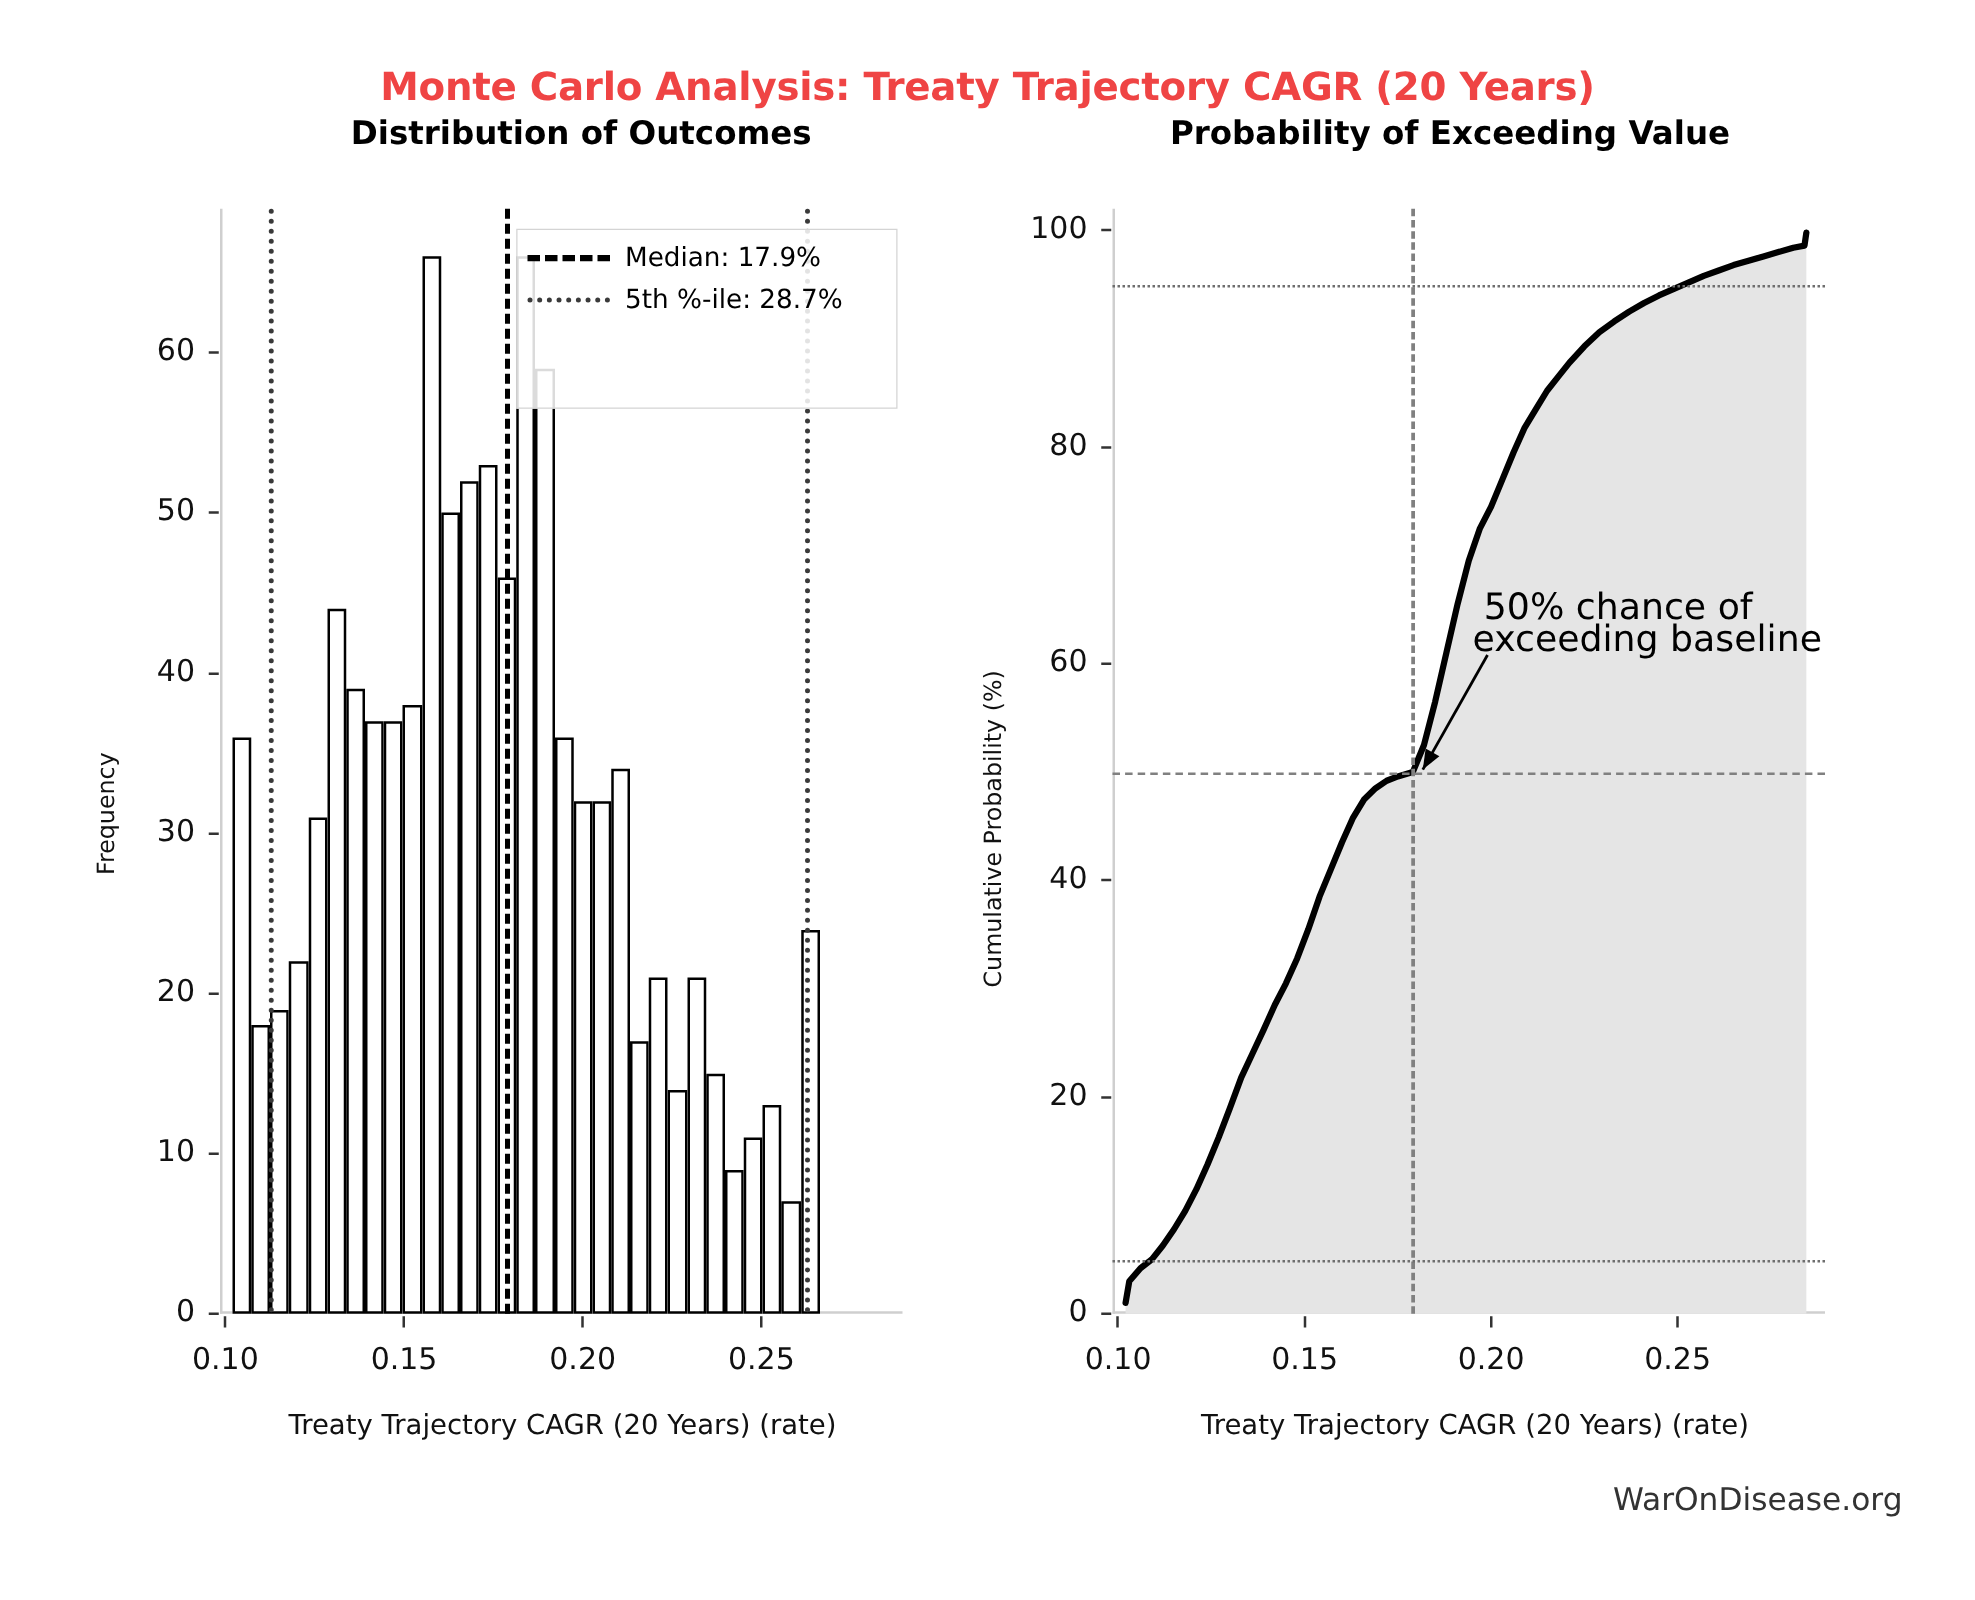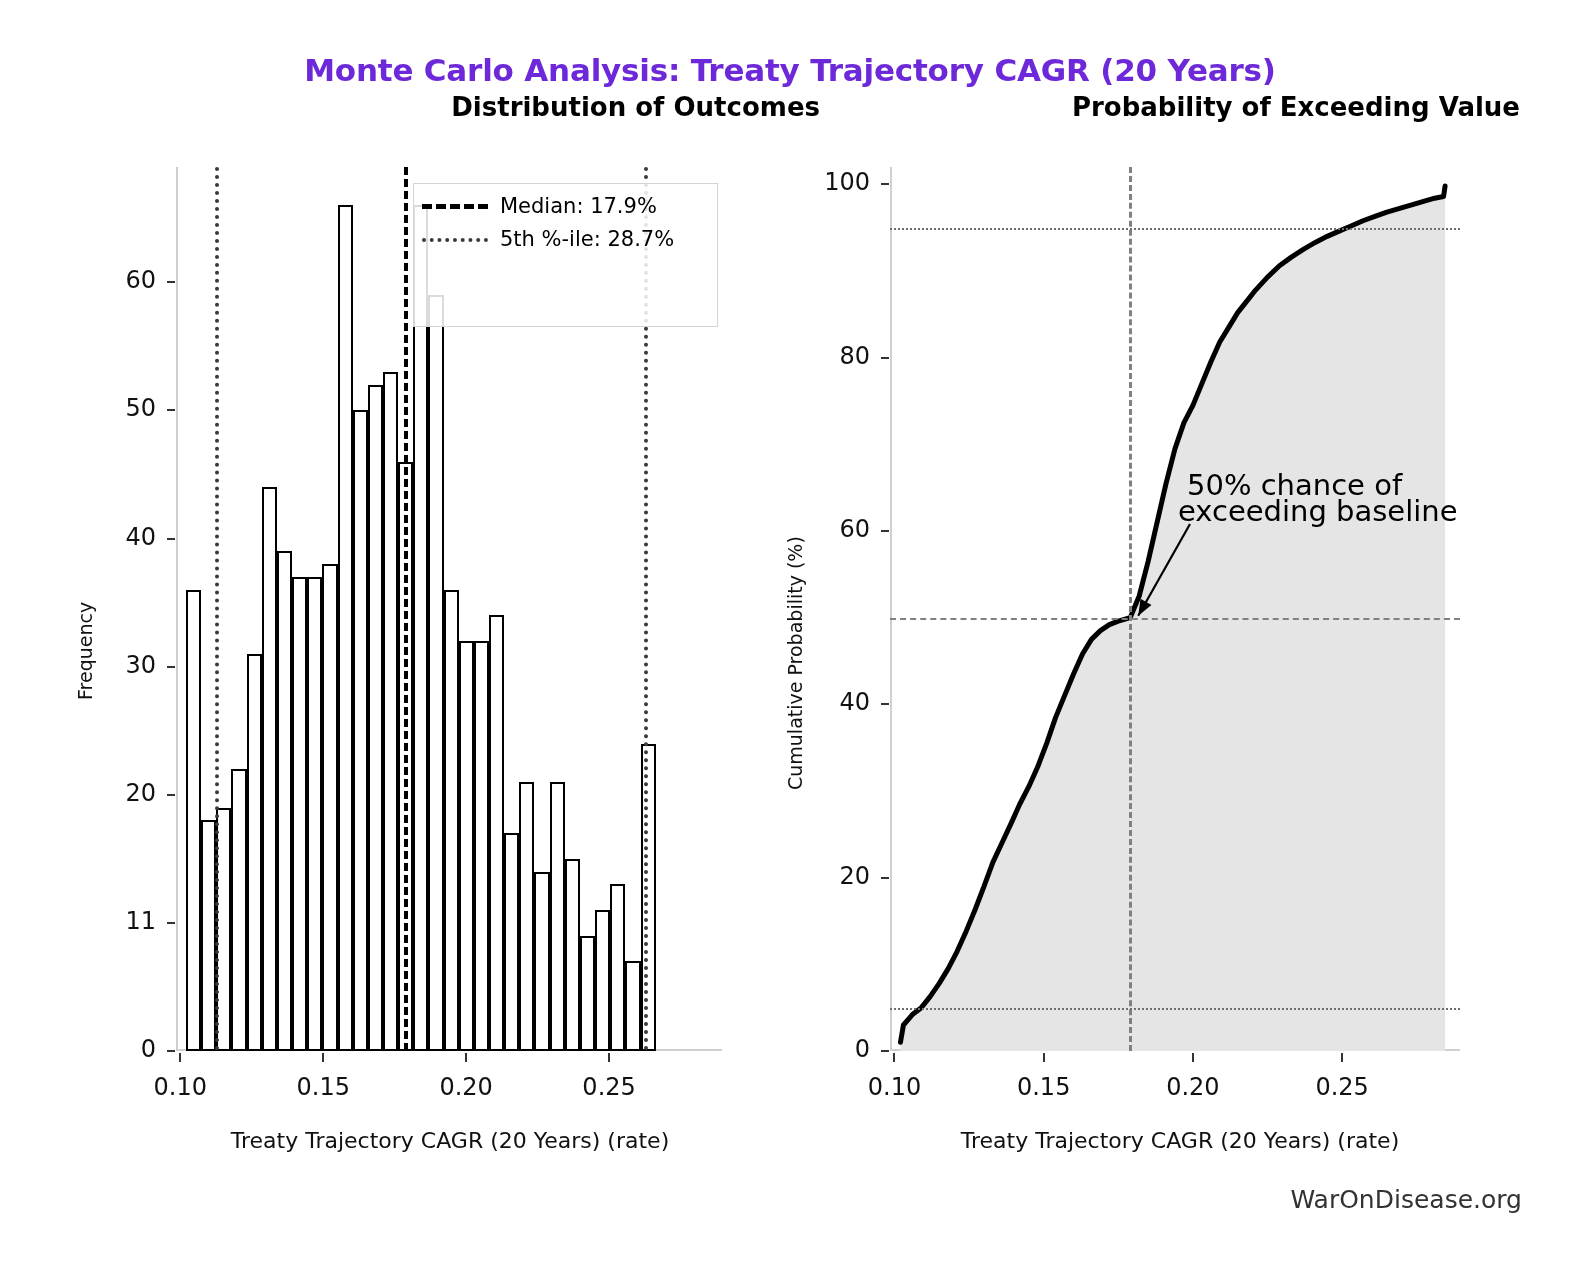--- a/index.html
+++ b/index.html
@@ -2,24 +2,24 @@
 <html><head>
 <meta charset="utf-8">
 <style>
   html,body{margin:0;padding:0;background:#ffffff;}
   body{width:1580px;height:1280px;font-family:"DejaVu Sans",sans-serif;color:#000;}
   #root{position:relative;width:1580px;height:1280px;overflow:hidden;}
 
   .suptitle{
     position:absolute;left:0;top:52px;width:1580px;text-align:center;
     font-family:"DejaVu Sans",sans-serif;font-weight:bold;font-size:31px;
-    letter-spacing:-0.2px;color:#6d28d9;white-space:nowrap;
+    letter-spacing:-0.2px;color:#ef4444;white-space:nowrap;
   }
   .subtitle{
-    position:absolute;font-weight:bold;font-size:26px;text-align:right;
+    position:absolute;font-weight:bold;font-size:26px;text-align:center;
     font-family:"DejaVu Sans",sans-serif;color:#000;white-space:nowrap;
   }
   #sub-left{left:110px;top:92px;width:710px;}
   #sub-right{left:800px;top:92px;width:720px;}
 
   .panel{position:absolute;}
   .plotarea{position:absolute;background:#ffffff;}
   .spine{position:absolute;background:#cfcfcf;}
 
   .ylabel{
@@ -115,21 +115,21 @@
       </div>
     <div id="left-markers">
         <div class="vline-dash" style="left: 404.12px; top: 167px; height: 884px;"></div>
         <div class="vline-dot" style="left: 215.45px; top: 167px; height: 884px;"></div>
         <div class="vline-dot" style="left: 644.246px; top: 167px; height: 884px;"></div>
       </div>
 
     <div id="left-yticks">
         <div class="ytick" style="left: 46px; top: 1035px; width: 110px;">0</div>
         <div class="tickmark" style="left: 167px; top: 1050px; width: 8px; height: 2px;"></div>
-        <div class="ytick" style="left: 46px; top: 906.884px; width: 110px;">11</div>
+        <div class="ytick" style="left: 46px; top: 906.884px; width: 110px;">10</div>
         <div class="tickmark" style="left: 167px; top: 921.884px; width: 8px; height: 2px;"></div>
         <div class="ytick" style="left: 46px; top: 778.768px; width: 110px;">20</div>
         <div class="tickmark" style="left: 167px; top: 793.768px; width: 8px; height: 2px;"></div>
         <div class="ytick" style="left: 46px; top: 650.652px; width: 110px;">30</div>
         <div class="tickmark" style="left: 167px; top: 665.652px; width: 8px; height: 2px;"></div>
         <div class="ytick" style="left: 46px; top: 522.536px; width: 110px;">40</div>
         <div class="tickmark" style="left: 167px; top: 537.536px; width: 8px; height: 2px;"></div>
         <div class="ytick" style="left: 46px; top: 394.42px; width: 110px;">50</div>
         <div class="tickmark" style="left: 167px; top: 409.42px; width: 8px; height: 2px;"></div>
         <div class="ytick" style="left: 46px; top: 266.304px; width: 110px;">60</div>

